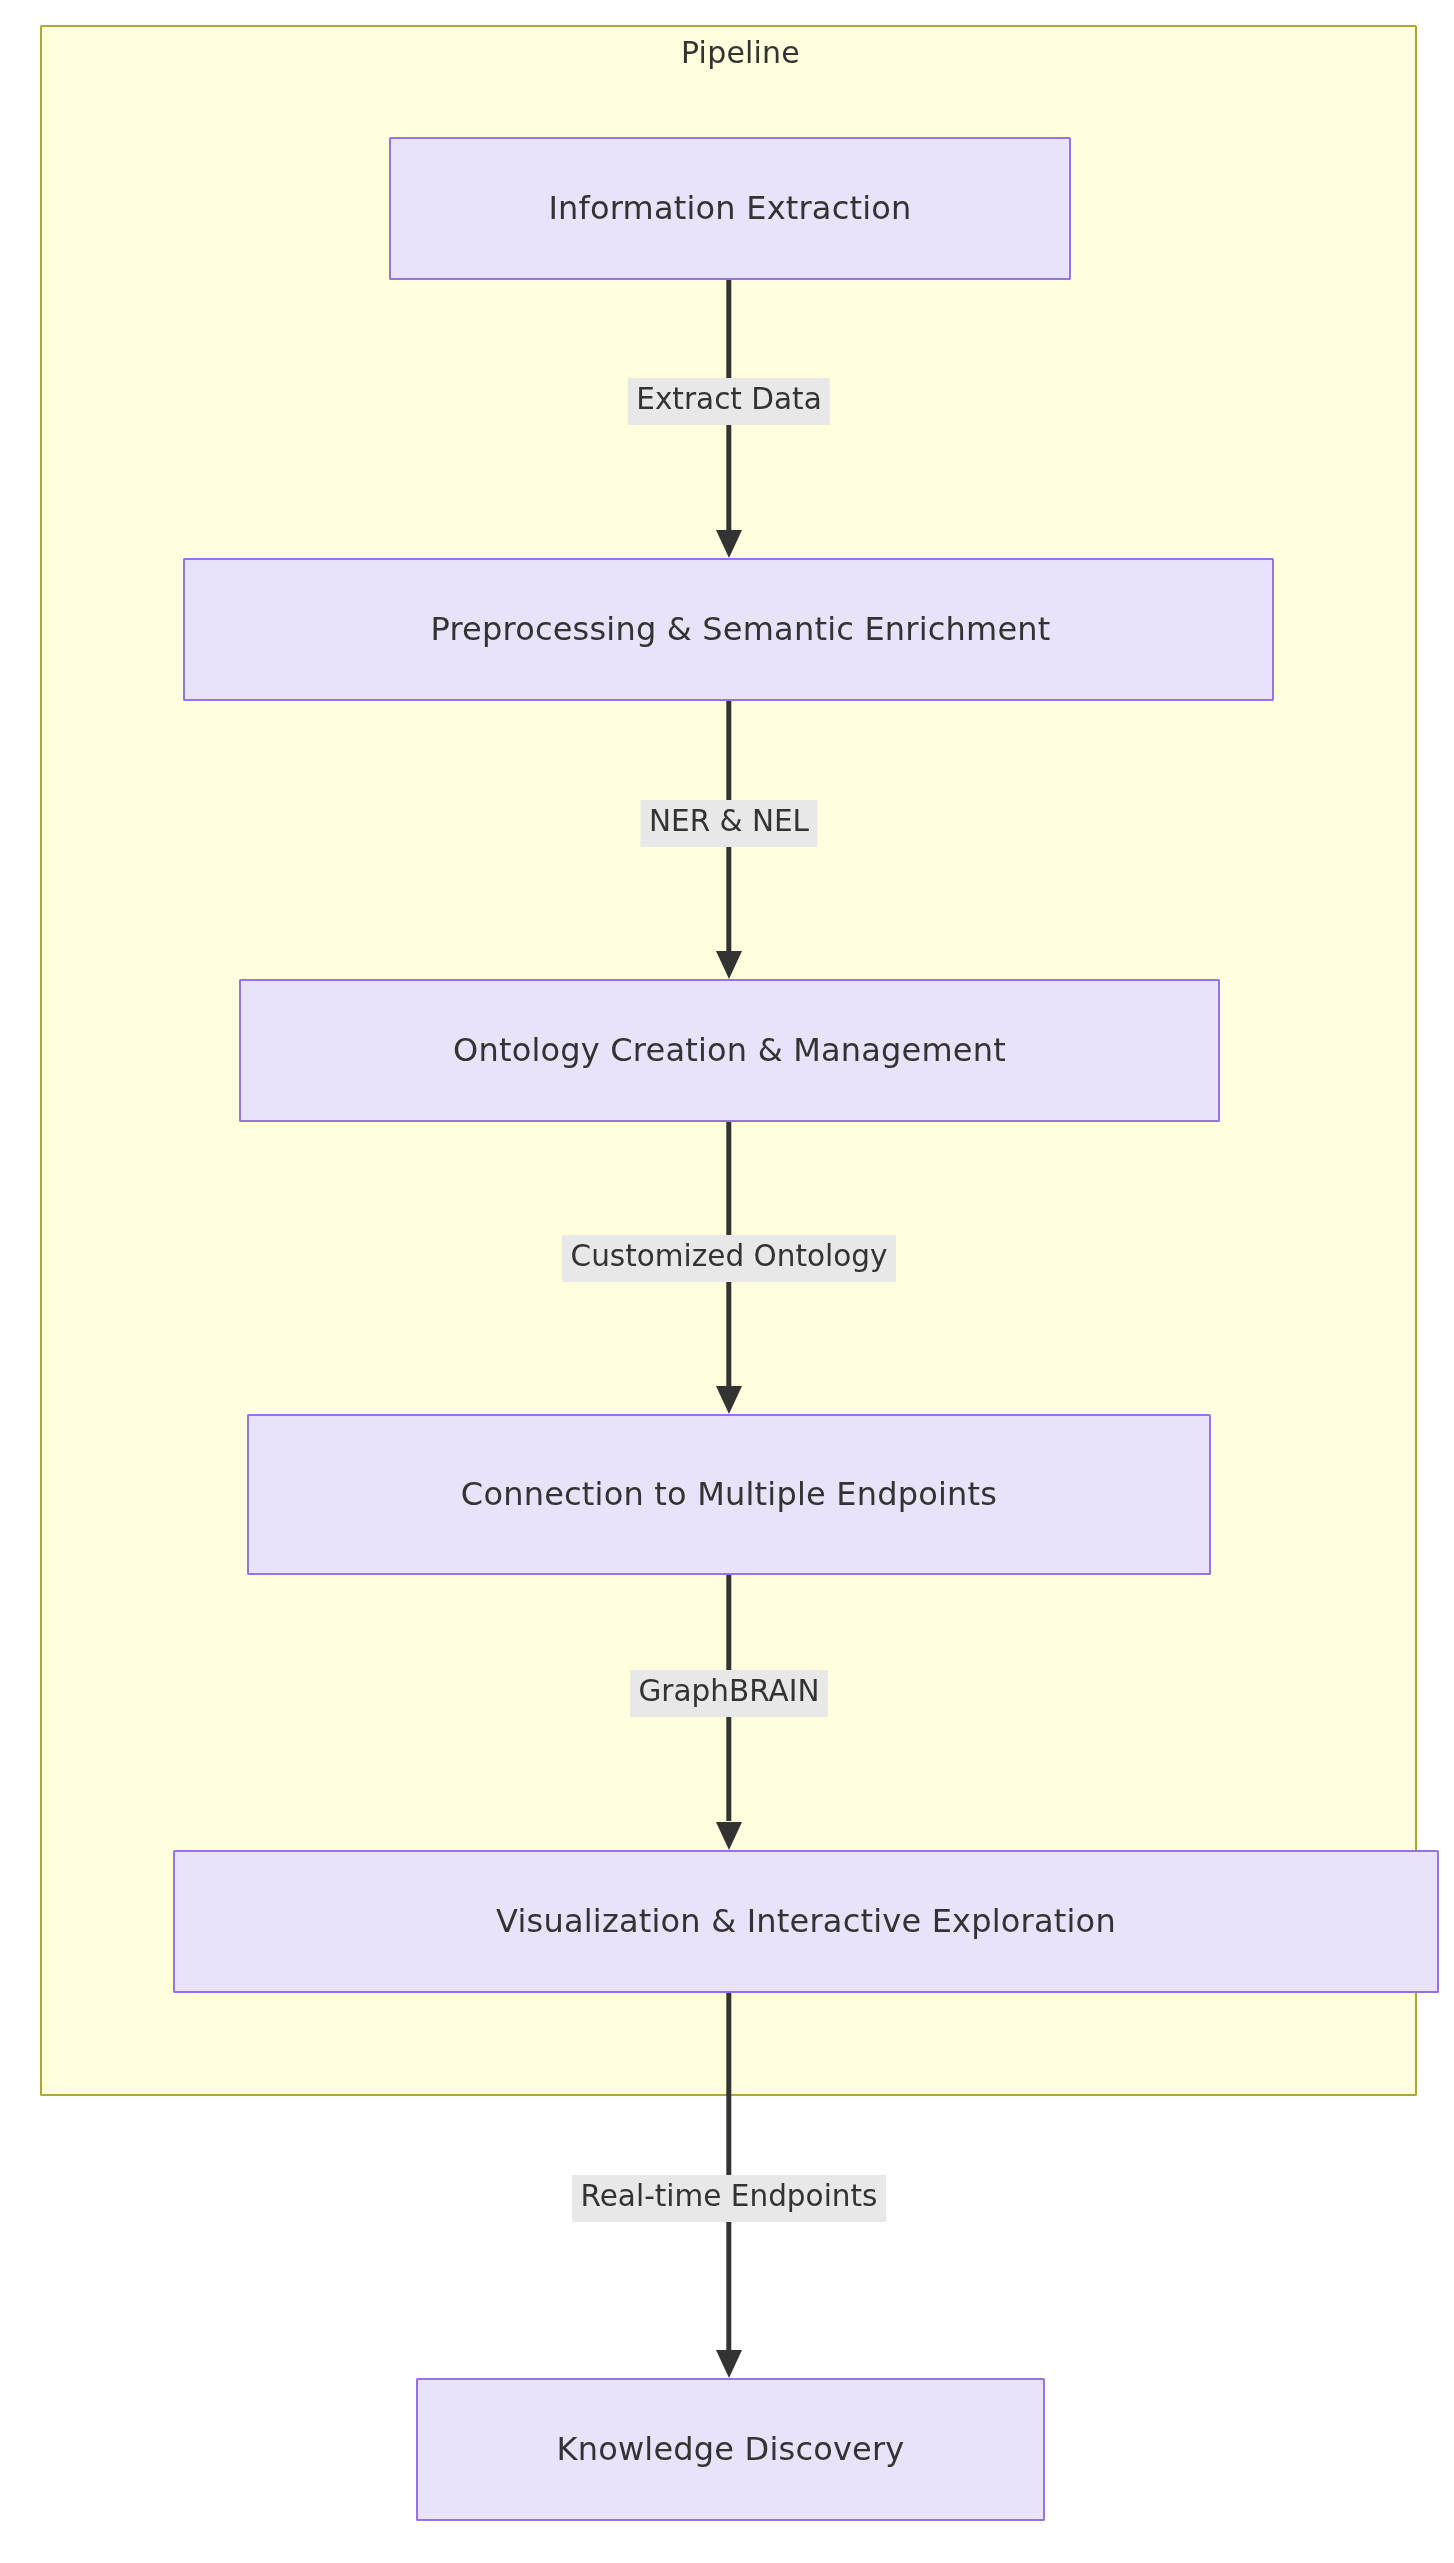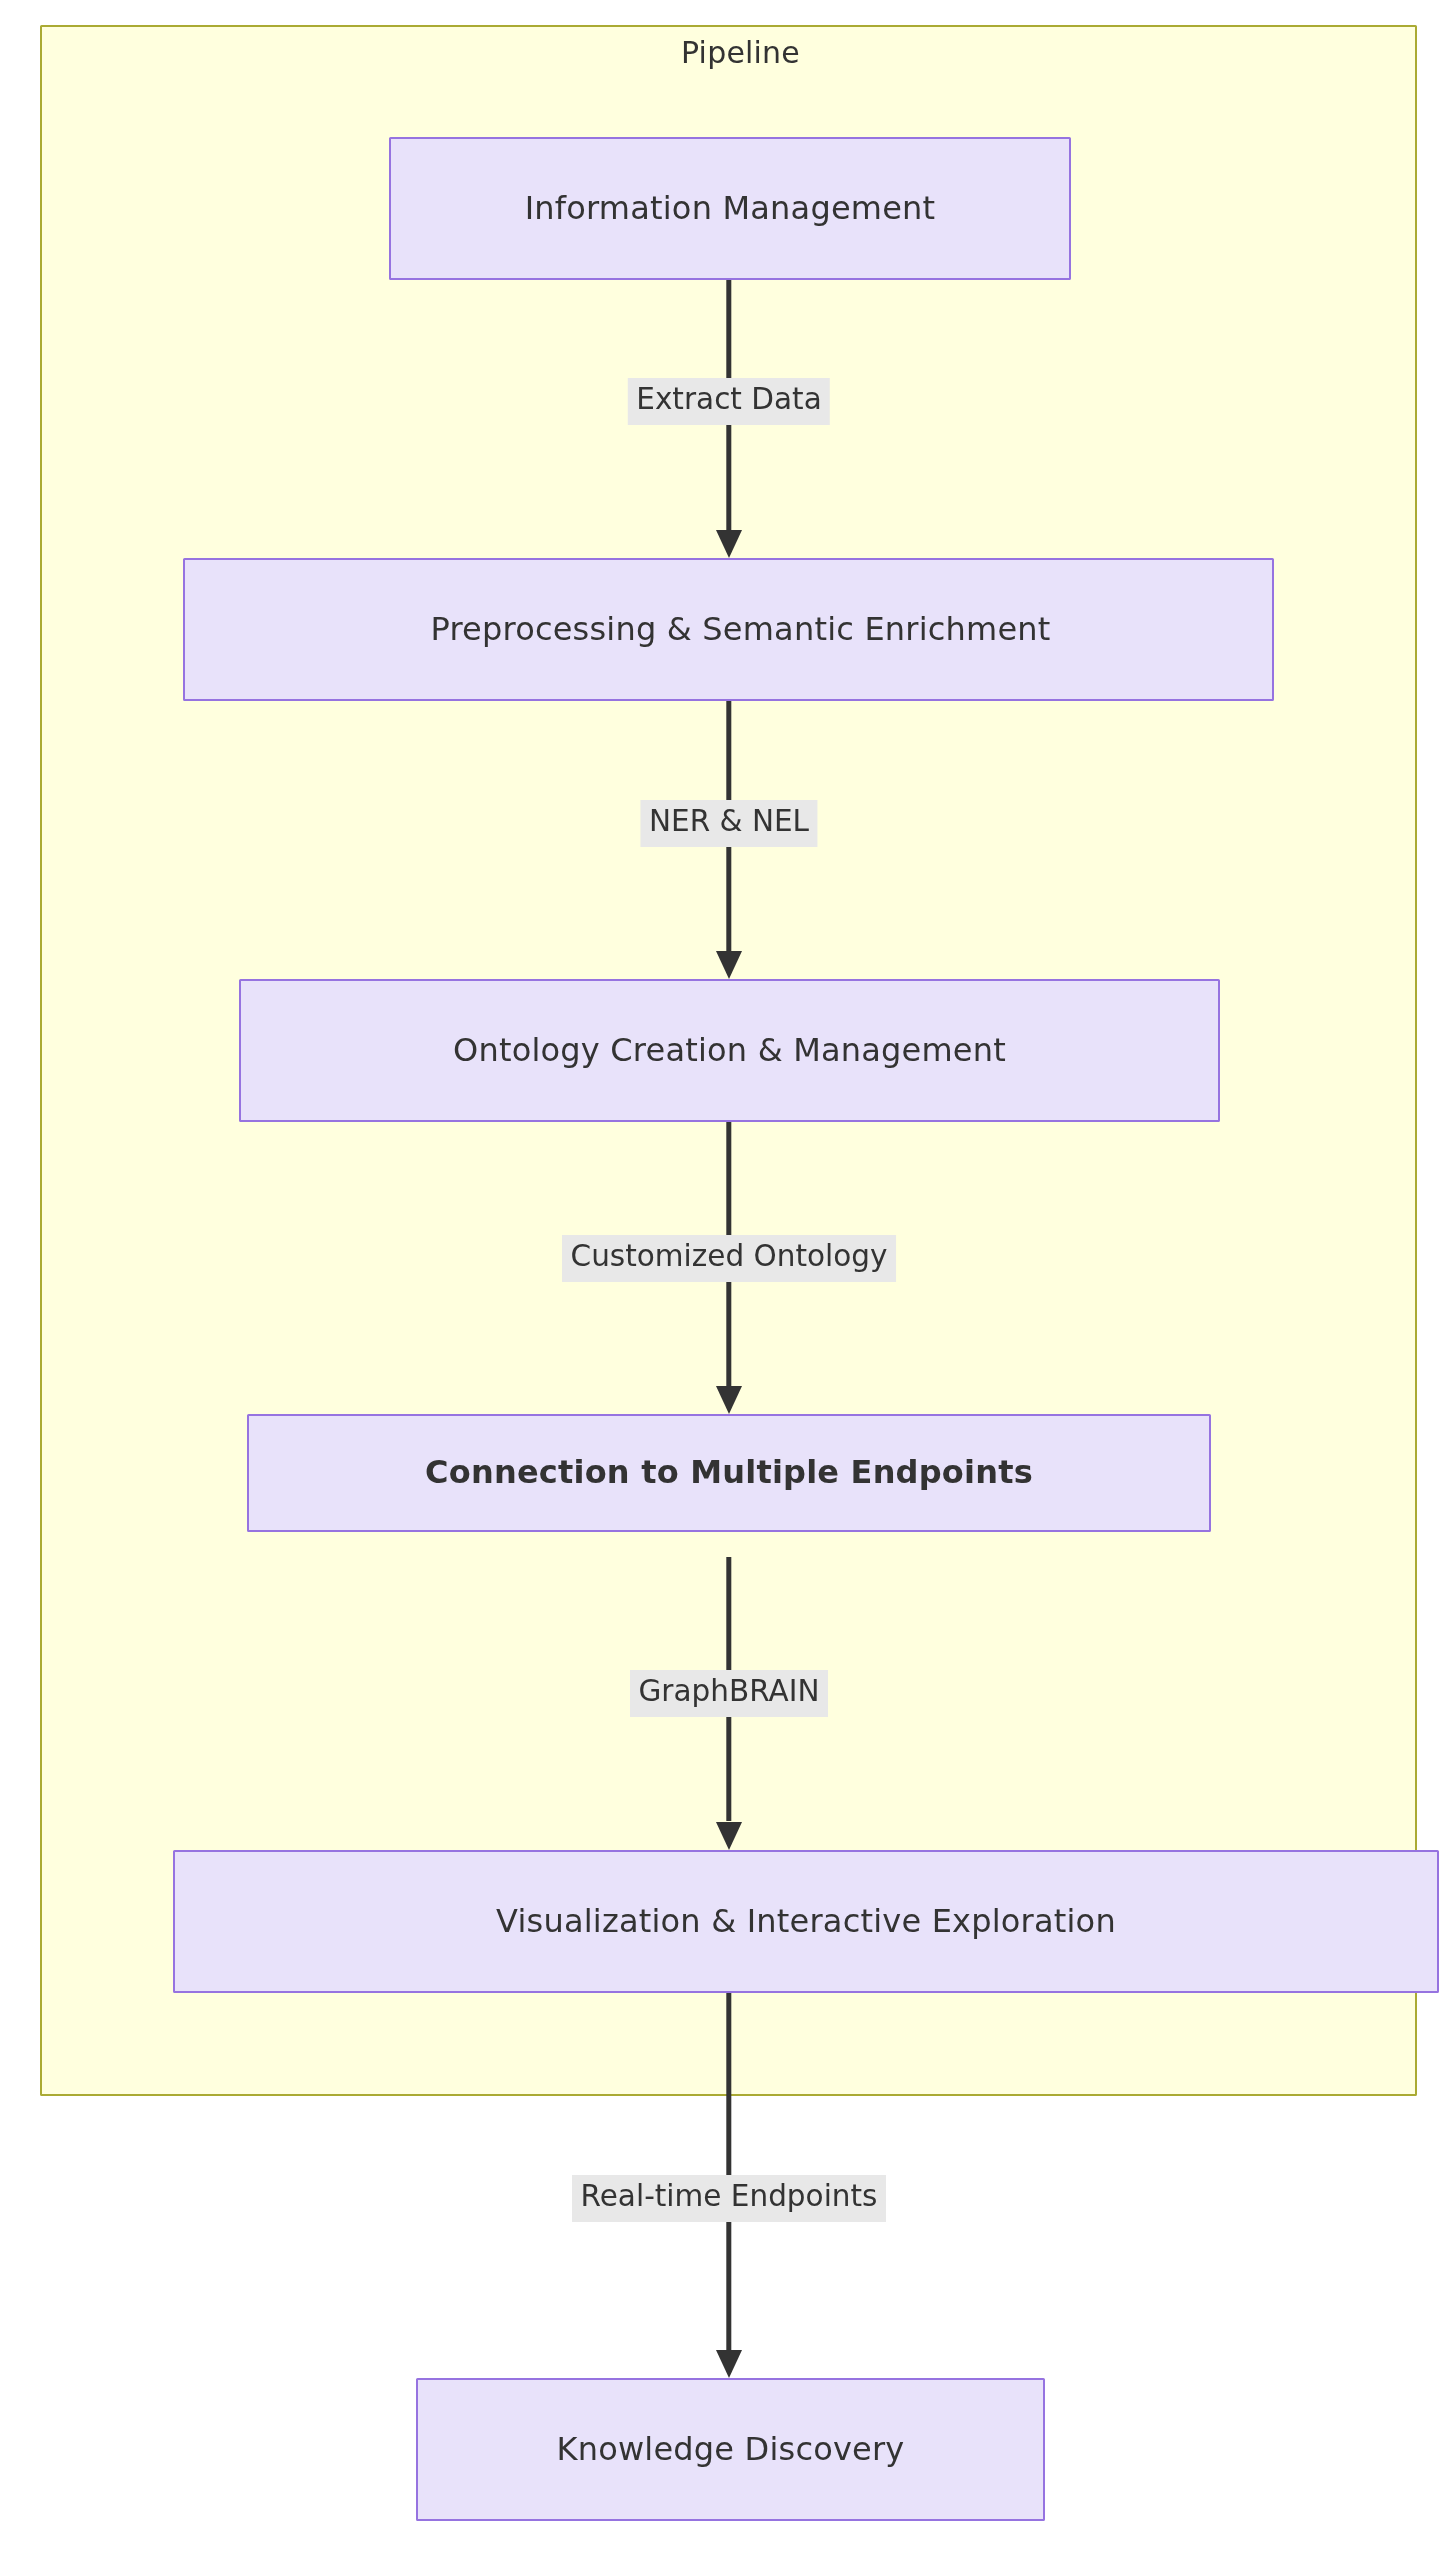--- a/index.html
+++ b/index.html
@@ -119,32 +119,32 @@
 
   <div class="edge-line" style="left:729px; top:1557px; height:264px;"></div>
   <div class="arrowhead" style="left:729px; top:1822px;"></div>
   <div class="edge-label" style="left:729px; top:1670px;">GraphBRAIN</div>
 
   <div class="edge-line" style="left:729px; top:1993px; height:358px;"></div>
   <div class="arrowhead" style="left:729px; top:2350px;"></div>
   <div class="edge-label" style="left:729px; top:2175px;">Real-time Endpoints</div>
 
   <div class="node" style="left:389px; top:137px; width:682px; height:143px;">
-    <span class="node-label">Information Management</span>
+    <span class="node-label">Information Extraction</span>
   </div>
 
   <div class="node" style="left:183px; top:558px; width:1091px; height:143px;padding-left:24px;">
     <span class="node-label">Preprocessing &amp; Semantic Enrichment</span>
   </div>
 
   <div class="node" style="left:239px; top:979px; width:981px; height:143px;">
     <span class="node-label">Ontology Creation &amp; Management</span>
   </div>
 
-  <div class="node" style="left:247px; top:1414px; width:964px; height:118px;font-weight:bold;">
+  <div class="node" style="left:247px; top:1414px; width:964px; height:161px;">
     <span class="node-label">Connection to Multiple Endpoints</span>
   </div>
 
   <div class="node" style="left:173px; top:1850px; width:1266px; height:143px;">
     <span class="node-label">Visualization &amp; Interactive Exploration</span>
   </div>
 
   <div class="node" style="left:416px; top:2378px; width:629px; height:143px;">
     <span class="node-label">Knowledge Discovery</span>
   </div>

